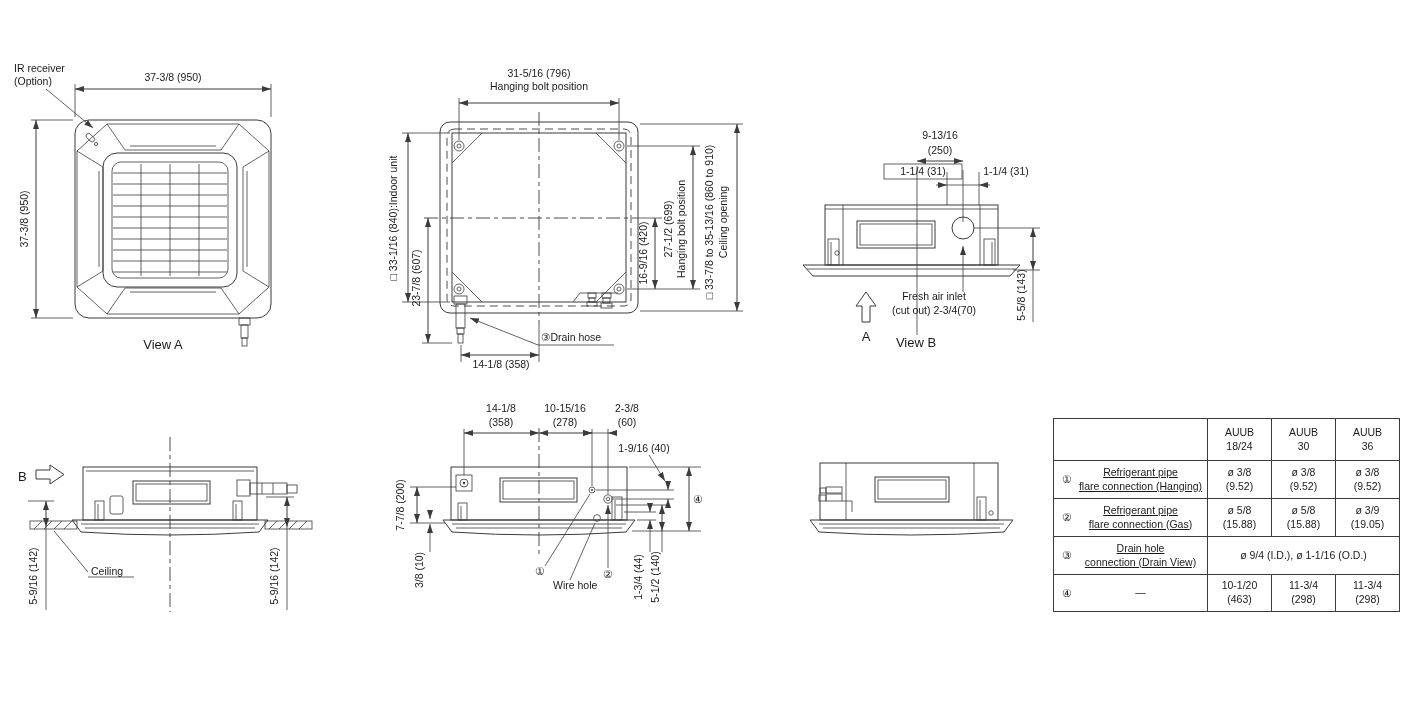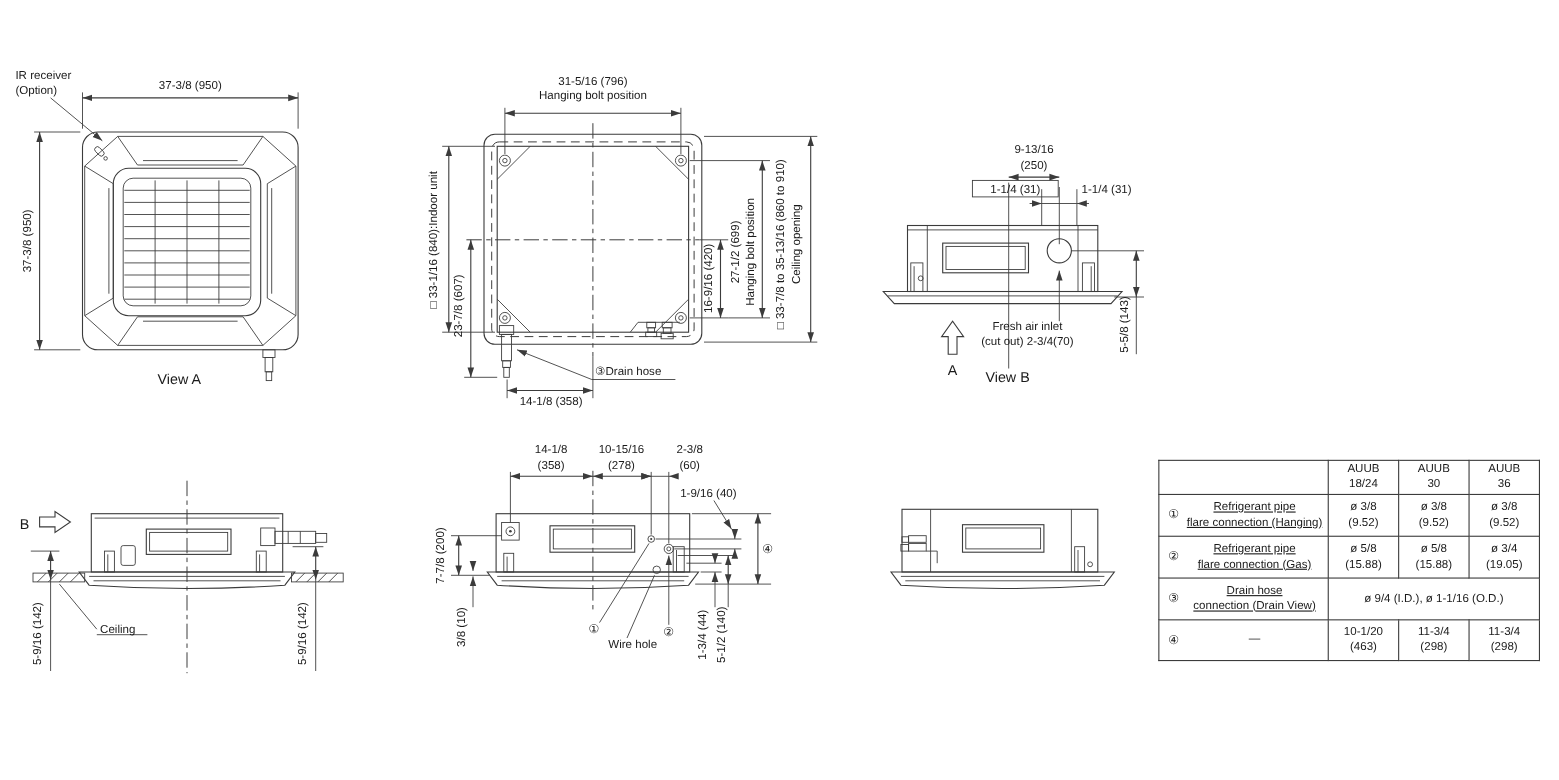--- a/index.html
+++ b/index.html
@@ -333,21 +333,21 @@
 </svg>
 
 <table class="spec">
   <colgroup>
         <col style="width:154px">
         <col style="width:64px">
         <col style="width:64px">
         <col style="width:64px">
       </colgroup>
   <tbody>
-        <tr style="height:31px">
+        <tr style="height:42px">
     <td class="lblcell"></td>
     <td>
             <div>AUUB</div>
             <div>18/24</div>
           </td>
     <td>
             <div>AUUB</div>
             <div>30</div>
           </td>
     <td>
@@ -390,30 +390,30 @@
     </td>
     <td>
             <div>ø 5/8</div>
             <div>(15.88)</div>
           </td>
     <td>
             <div>ø 5/8</div>
             <div>(15.88)</div>
           </td>
     <td>
-            <div>ø 3/4</div>
+            <div>ø 3/9</div>
             <div>(19.05)</div>
           </td>
   </tr>
   <tr style="height:38px">
     <td class="lblcell">
       <div class="lblwrap">
               <span class="mk">③</span>
       <span class="lbltxt">
-                <div>Drain hose</div>
+                <div>Drain hole</div>
                 <div>connection (Drain View)</div>
               </span>
             </div>
     </td>
     <td colspan="3">ø 9/4 (I.D.), ø 1-1/16 (O.D.)</td>
   </tr>
   <tr style="height:37px">
     <td class="lblcell">
       <div class="lblwrap">
               <span class="mk">④</span>

